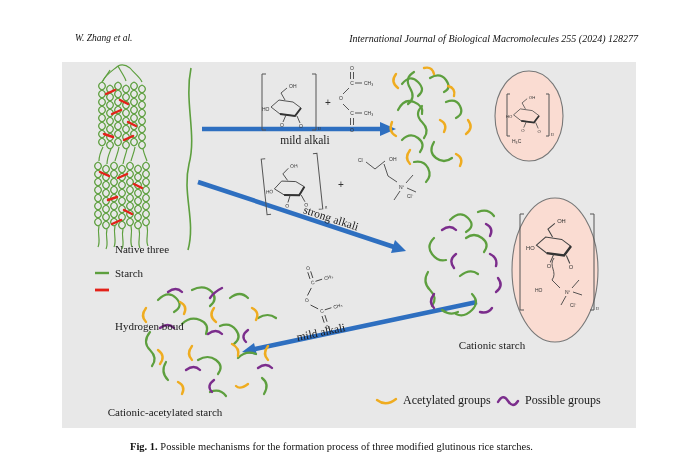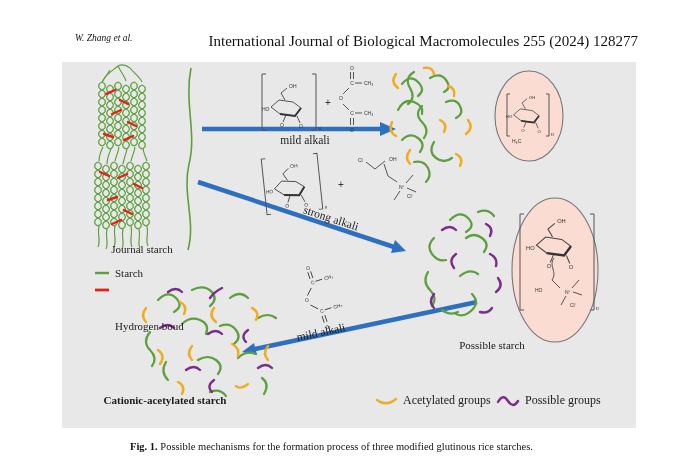--- a/index.html
+++ b/index.html
@@ -5,21 +5,21 @@
   html,body{margin:0;padding:0;}
   body{
     width:700px;height:467px;position:relative;background:#ffffff;
     font-family:"Liberation Serif",serif;overflow:hidden;
   }
   .page-header{position:absolute;left:0;top:33px;width:700px;height:16px;}
   .author-ref{
     position:absolute;left:60px;top:0;font-style:italic;font-size:9.5px;color:#111;margin-left:15px;
   }
   .journal-ref{
-    position:absolute;right:62px;top:0;font-size:15px;color:#111;
+    position:absolute;right:62px;top:0;font-style:italic;font-size:10px;color:#111;
   }
   .fig-panel{
     position:absolute;left:62px;top:62px;width:574px;height:366px;background:#e8e8e8;
   }
   .fig-panel svg{position:absolute;left:0;top:0;}
   .lbl{
     position:absolute;font-family:"Liberation Serif",serif;font-size:11px;color:#1a1a1a;
     white-space:nowrap;line-height:1.1;
   }
   .lbl.center{text-align:center;}
@@ -277,28 +277,28 @@
       <path class="sq-p" d="M196,306 q8,-6 14,0"></path>
       <path class="sq-p" d="M152,318 q-8,6 -2,12"></path>
     </g>
 
     <line x1="33" y1="211" x2="47" y2="211" stroke="#5d9f3e" stroke-width="2.4"></line>
     <line x1="33" y1="228" x2="47" y2="228" stroke="#e32119" stroke-width="2.8"></line>
     <path class="sq-y" d="M315,338 q9,7 19,-1"></path>
     <path class="sq-p" d="M436,340 q5,-9 10,-1 q5,8 10,0"></path>
   </svg>
 
-  <div class="lbl center" style="left:38px;top:181px;width:84px;">Journal starch</div>
+  <div class="lbl center" style="left:38px;top:181px;width:84px;">Native three</div>
   <div class="lbl" style="left:53px;top:205px;">Starch</div>
   <div class="lbl" style="left:53px;top:222px;margin-top:36px;">Hydrogen boud</div>
   <div class="lbl center" style="left:203px;top:72px;width:80px;font-size:11.5px;">mild alkali</div>
   <div class="lbl center rot17" style="left:228px;top:150px;width:82px;font-size:11.5px;">strong alkali</div>
   <div class="lbl center rotm12" style="left:218px;top:264px;width:82px;font-size:11.5px;">mild alkali</div>
-  <div class="lbl center" style="left:380px;top:277px;width:100px;">Possible starch</div>
-  <div class="lbl center" style="left:23px;top:332px;width:160px;font-weight:bold;">Cationic-acetylated starch</div>
+  <div class="lbl center" style="left:380px;top:277px;width:100px;">Cationic starch</div>
+  <div class="lbl center" style="left:23px;top:344px;width:160px;">Cationic-acetylated starch</div>
   <div class="lbl small" style="left:341px;top:332px;">Acetylated groups</div>
   <div class="lbl small" style="left:463px;top:332px;">Possible groups</div>
 </div>
 
 <div class="caption">
   <b>Fig. 1.</b>
   <span>Possible mechanisms for the formation process of three modified glutinous rice starches.</span>
 </div>
 
 </body></html>

